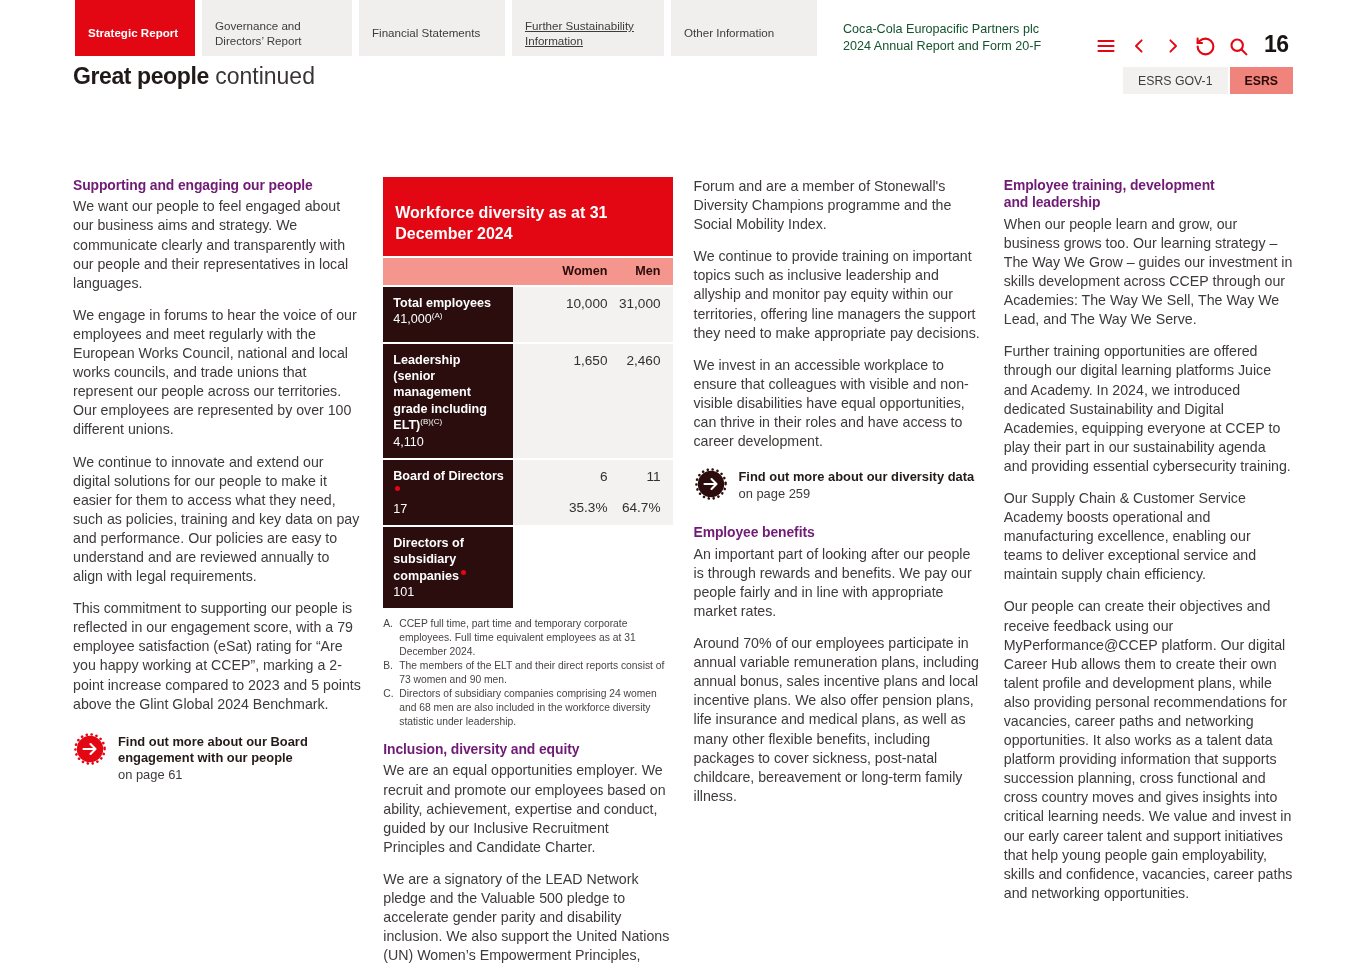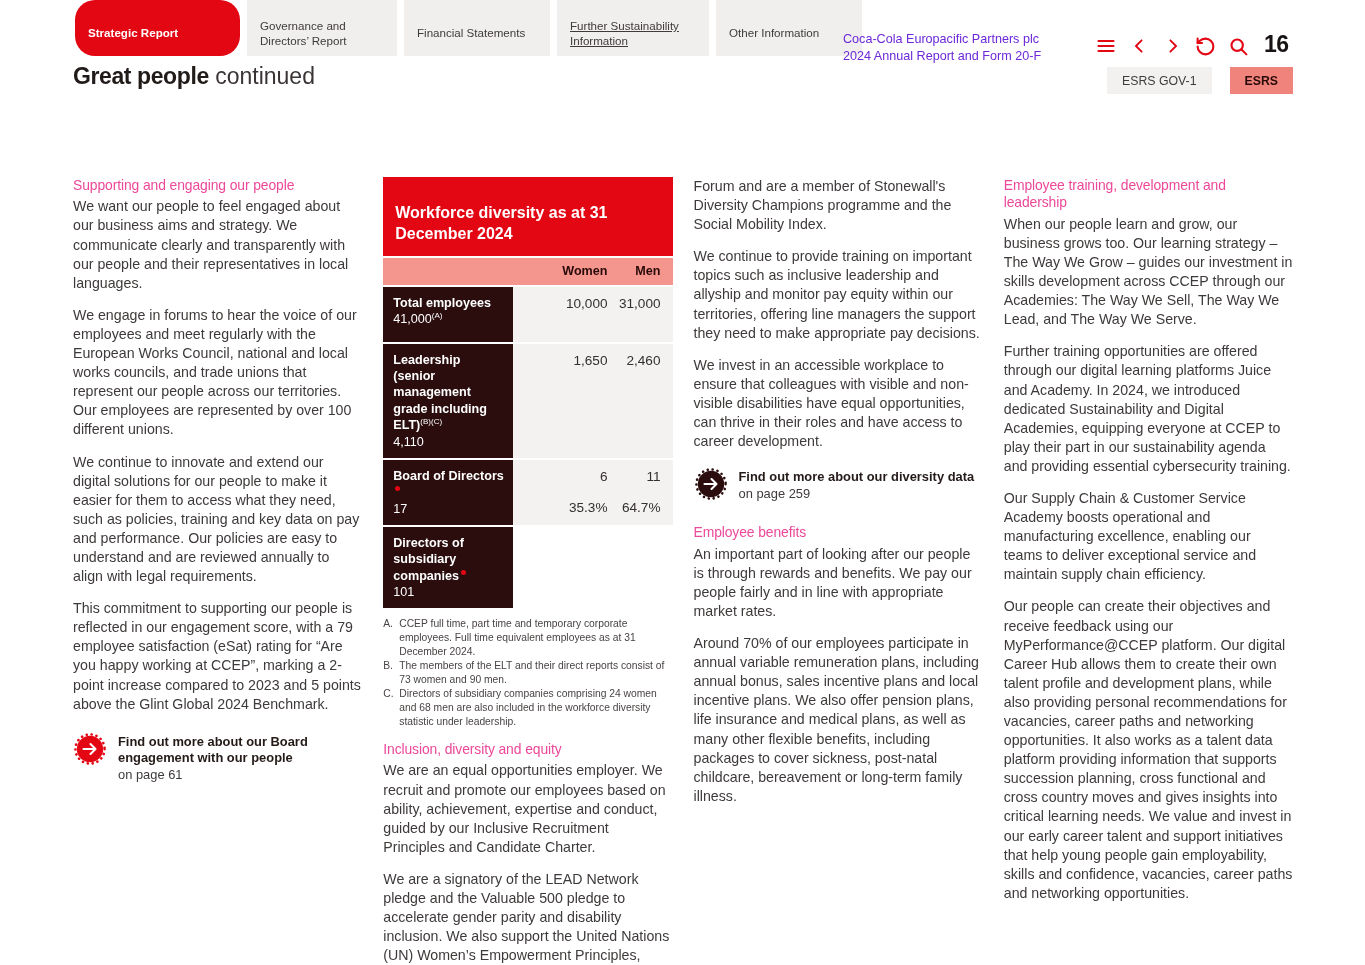--- a/index.html
+++ b/index.html
@@ -6,46 +6,46 @@
   html,body { width:1365px; height:965px; background:#ffffff; overflow:hidden;
     font-family:"Liberation Sans","DejaVu Sans",sans-serif; }
   .page { position:relative; width:1365px; height:965px; background:#fff; }
 
   
   .tabbar { position:absolute; left:75px; top:0; display:flex; gap:7px; }
   .tab { height:56px; padding:10px 13px 0; font-size:11.6px; line-height:1.3;
     background:#f0efed; color:#3f3b3a; display:flex; align-items:center; cursor:pointer; }
   .tab span { display:block; }
   .tab.active { background:#e30613; color:#fff; font-weight:bold; }
-  .tab-w1 { width:165px;border-radius:20px; } .tab-w2 { width:150px; } .tab-w3 { width:146px; }
+  .tab-w1 { width:120px; } .tab-w2 { width:150px; } .tab-w3 { width:146px; }
   .tab-w4 { width:152px;text-decoration:underline; } .tab-w5 { width:146px; }
 
-  .brand { position:absolute; left:843px; top:31px; font-size:12.6px; line-height:1.35;
-    color:#6d28d9; }
+  .brand { position:absolute; left:843px; top:21px; font-size:12.6px; line-height:1.35;
+    color:#14532d; }
 
   .iconrow { position:absolute; left:1095px; top:35px; display:flex; align-items:center; gap:11px; }
   .icon-btn { width:22px; height:22px; display:flex; align-items:center; justify-content:center; cursor:pointer; }
 
   .pagenum { position:absolute; left:1264px; top:31px; font-size:23px; font-weight:bold; color:#181413; letter-spacing:-0.5px; }
 
-  .badges { position:absolute; top:67px; right:72px; display:flex; gap:18px;border-radius:12px; }
+  .badges { position:absolute; top:67px; right:72px; display:flex; gap:2px;border-radius:12px; }
   .badge { height:27px; display:flex; align-items:center; padding:0 15px; font-size:12.3px; }
   .badge-gray { background:#f2f1ef; color:#3f3b3a; }
   .badge-pink { background:#f0837b; color:#2a0a08; font-weight:bold; }
 
   .pagetitle { position:absolute; left:73px; top:63px; font-size:23px; color:#201a19; }
   .pagetitle b { font-weight:bold; letter-spacing:-0.4px; }
   .pagetitle .light { font-weight:normal; color:#3a3534; }
 
   
   .cols { position:absolute; left:73px; top:177px; width:1220px;
     display:grid; grid-template-columns:repeat(4,1fr); column-gap:21px; }
   .col { font-size:14.2px; line-height:1.345; color:#3e3a39; }
   .col p { margin:0 0 13px; }
-  h3.redhead { color:#ec4899; font-size:13.9px; font-weight:normal; line-height:1.25;
+  h3.redhead { color:#701a75; font-size:13.9px; font-weight:bold; line-height:1.25;
     margin:0 0 3px; letter-spacing:-0.1px; }
 
   
   .callout { display:flex; gap:11px; margin-top:18px; cursor:pointer; }
   .callout .txt { font-size:12.9px; line-height:1.3; color:#241a18; padding-top:2px; }
   .callout .txt b { font-weight:bold;text-align:right; }
   .callout .txt .norm { font-weight:normal; color:#3e3a39; }
 
   
   .wd-table { margin-bottom:9px; }

